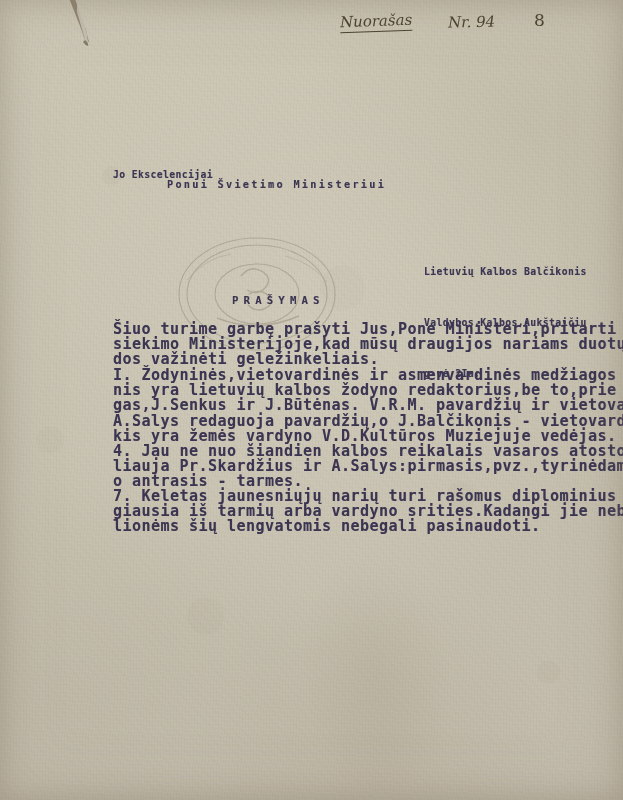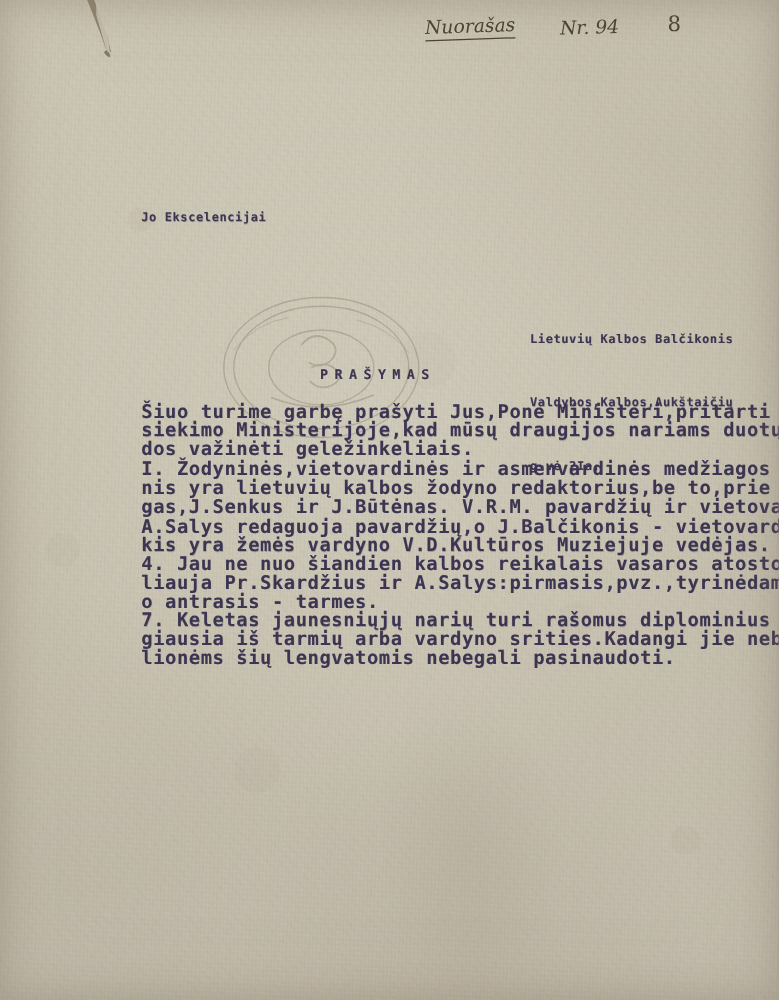--- a/index.html
+++ b/index.html
@@ -154,21 +154,20 @@
     font-weight: bold;
     line-height: 17px;
   }
 
   .doc-title {
     left: 232px;
     top: 293px;
     font-weight: bold;
     letter-spacing: 5.2px;
     font-size: 10.6px;
-    margin-left: 24px;
   }
 
   .body-block {
     position: absolute;
     left: 113px;
     top: 322px;
     width: 500px;
   }
   .para {
     font-size: 15px;
@@ -212,20 +211,21 @@
     </g>
   </svg>
 
   <div class="hand-row">
     <span class="hand hand-nuorasas">Nuorašas</span>
     <span class="hand hand-nr">Nr. 94</span>
     <span class="hand hand-page">8</span>
   </div>
 
   <div class="typed addressee-1">Jo Ekscelencijai</div>
+  <div class="typed addressee-2">Ponui Švietimo Ministeriui</div>
 
   <div class="typed sender">
     <div>Lietuvių Kalbos Balčikonis</div>
     <div>Valdybos,Kalbos,Aukštaičių</div>
     <div>g-vė 2Ia,</div>
   </div>
 
   <div class="typed doc-title">PRAŠYMAS</div>
 
   <div class="body-block">

